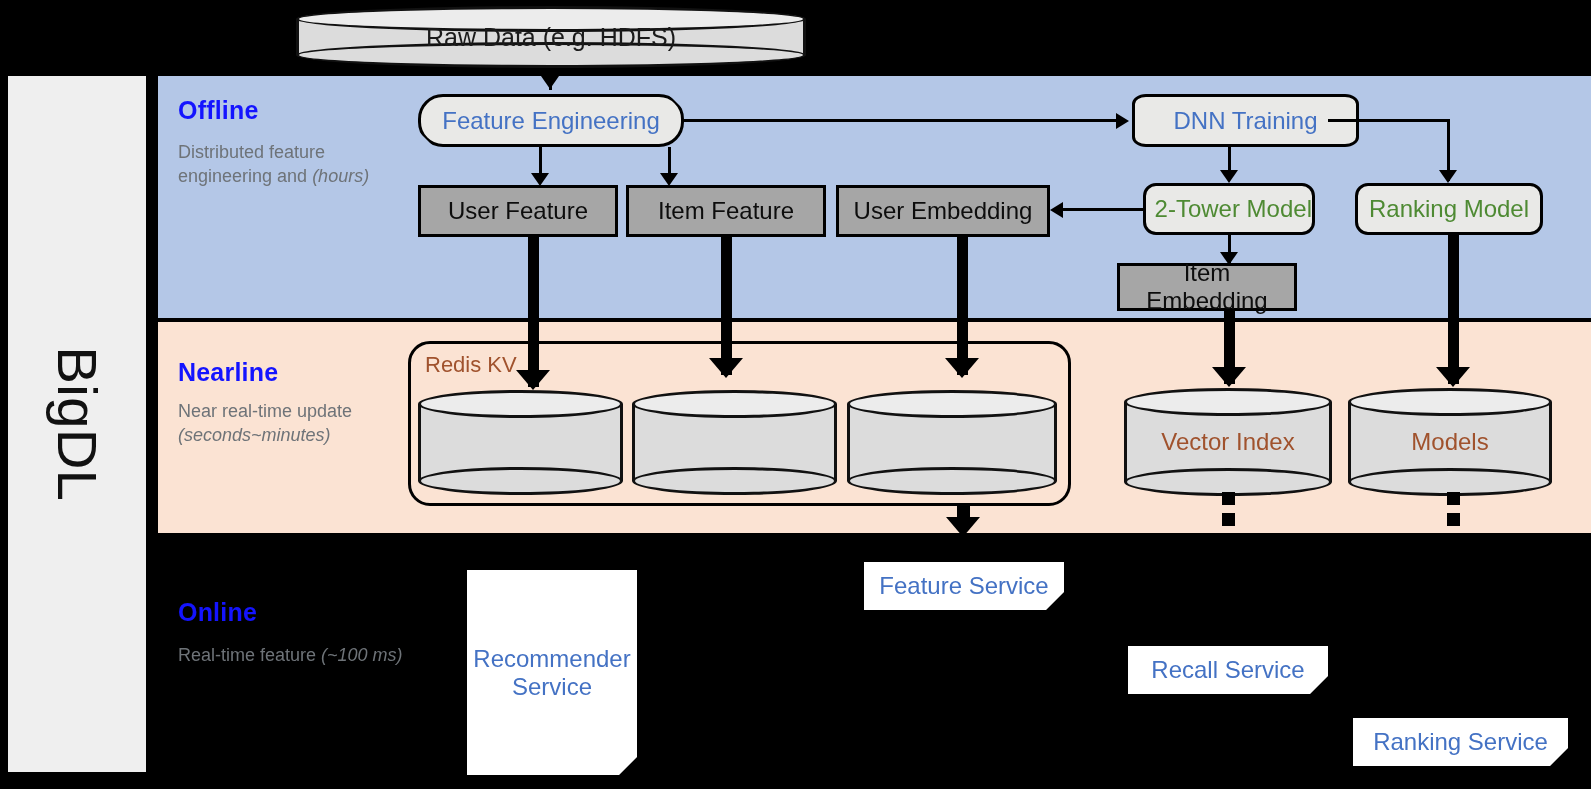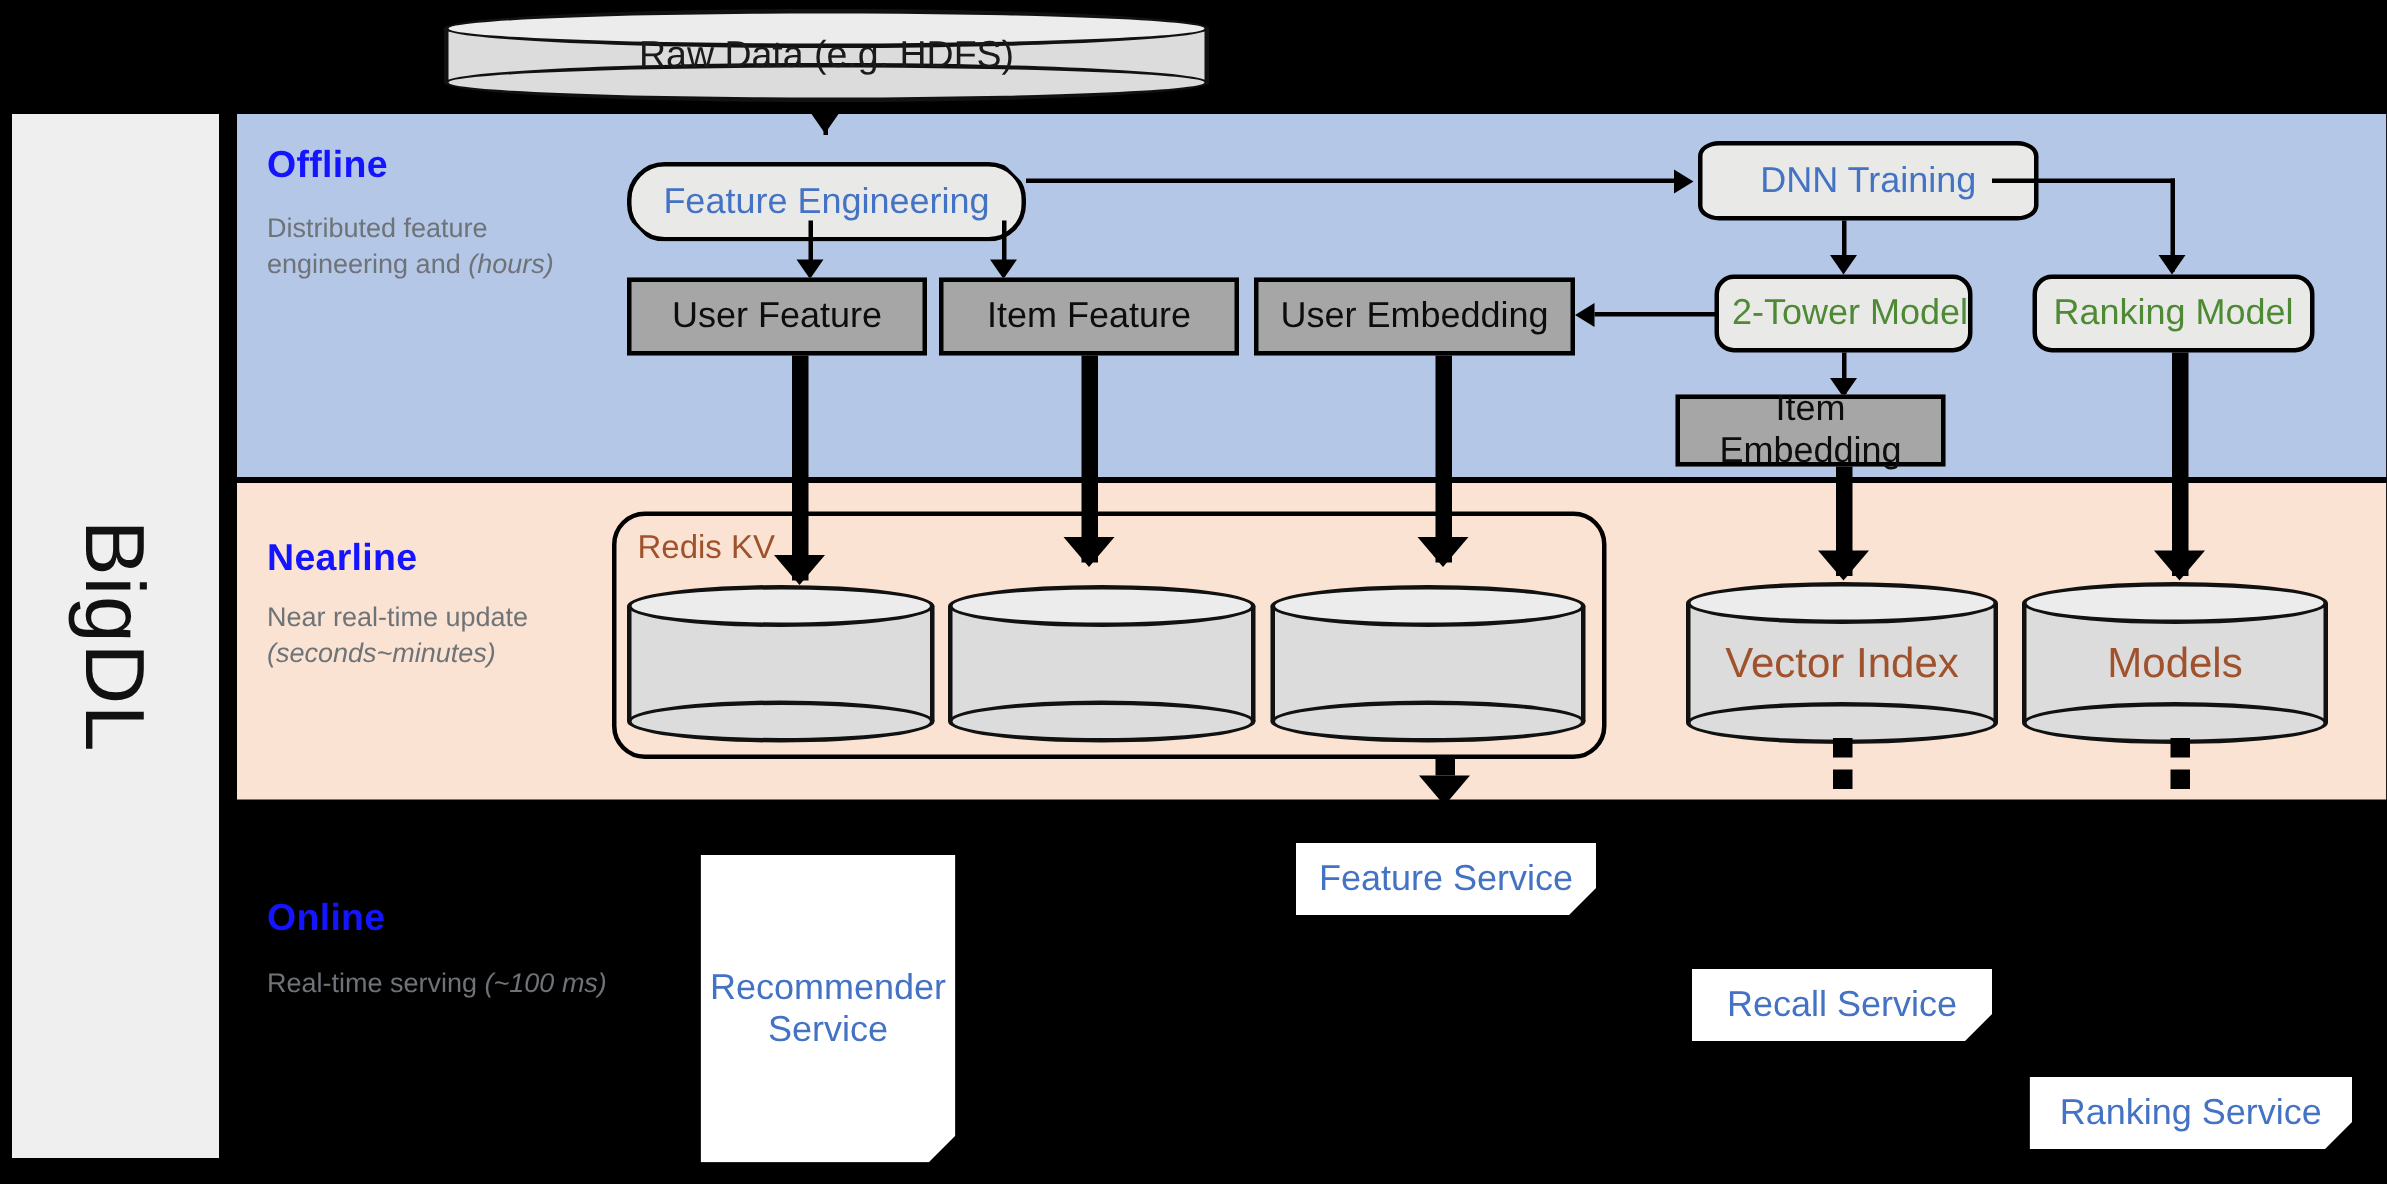--- a/index.html
+++ b/index.html
@@ -51,21 +51,21 @@
 
   
   .cyl{position:absolute;}
   .cyl .body{position:absolute;left:0;right:0;top:14px;bottom:14px;background:#dcdcdc;
      border-left:3px solid #111;border-right:3px solid #111;}
   .cyl .top{position:absolute;left:0;right:0;top:0;height:28px;background:#ececec;
      border:3px solid #111;border-radius:50%;box-sizing:border-box;}
   .cyl .bot{position:absolute;left:0;right:0;bottom:0;height:28px;background:#dcdcdc;
      border:3px solid #111;border-radius:50%;box-sizing:border-box;}
   .cyl .lbl{position:absolute;left:0;right:0;top:50%;transform:translateY(-50%);
-     text-align:center;font-size:28px;color:#a0522d;z-index:3;}
+     text-align:center;font-size:24px;color:#a0522d;z-index:3;}
 
   
   #rawdata{left:296px;top:6px;width:510px;height:62px;}
   #rawdata .top{height:26px;}
   #rawdata .bot{height:26px;}
   #rawdata .body{top:13px;bottom:13px;}
   #rawdata .lbl{color:#1a1a1a;font-size:25px;}
 
   
   #redis-box{position:absolute;left:408px;top:341px;width:663px;height:165px;
@@ -105,33 +105,33 @@
     <div id="rail-label">BigDL</div>
   </div>
 
   <div class="band-title" id="t-offline">Offline</div>
   <div class="band-sub" id="s-offline"><span>Distributed feature engineering and </span><i>(hours)</i></div>
 
   <div class="band-title" id="t-nearline">Nearline</div>
   <div class="band-sub" id="s-nearline"><span>Near real-time update </span><i>(seconds~minutes)</i></div>
 
   <div class="band-title" id="t-online">Online</div>
-  <div class="band-sub" id="s-online"><span>Real-time serving </span><i>(~100 ms)</i></div>
+  <div class="band-sub" id="s-online"><span>Real-time feature </span><i>(~100 ms)</i></div>
 
   <div class="cyl" id="rawdata">
     <div class="body"></div>
     <div class="bot"></div>
     <div class="top"></div>
     <div class="lbl">Raw Data (e.g. HDFS)</div>
   </div>
 
   <div class="ln vl" style="left:549px;top:68px;height:22px;"></div>
   <div class="arw-d" style="left:541px;top:76px;"></div>
 
-  <div class="node notch" style="left:418px;top:108px;width:266px;height:53px;border-radius:25px;">
+  <div class="node notch" style="left:418px;top:94px;width:266px;height:53px;border-radius:25px;">
     <span>Feature Engineering</span>
   </div>
 
   <div class="node card" style="left:1132px;top:94px;width:227px;height:53px;">
     <span>DNN Training</span>
   </div>
 
   <div class="ln hl" style="left:684px;top:119px;width:432px;"></div>
   <div class="arw-r" style="left:1116px;top:113px;"></div>
 

